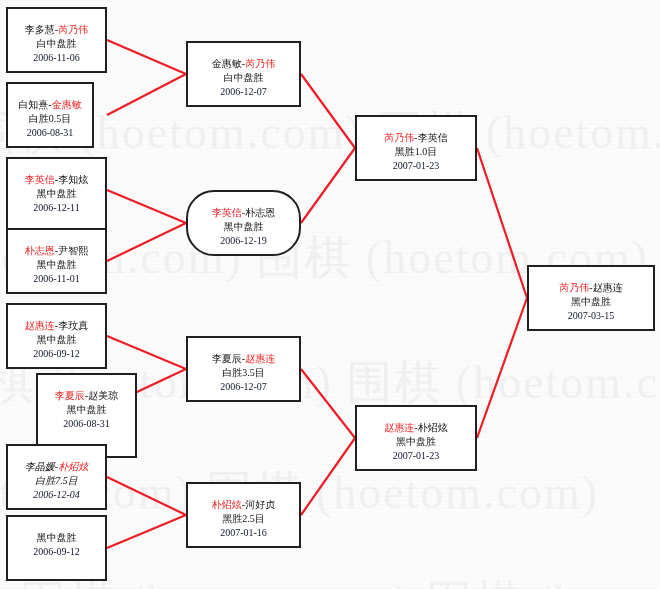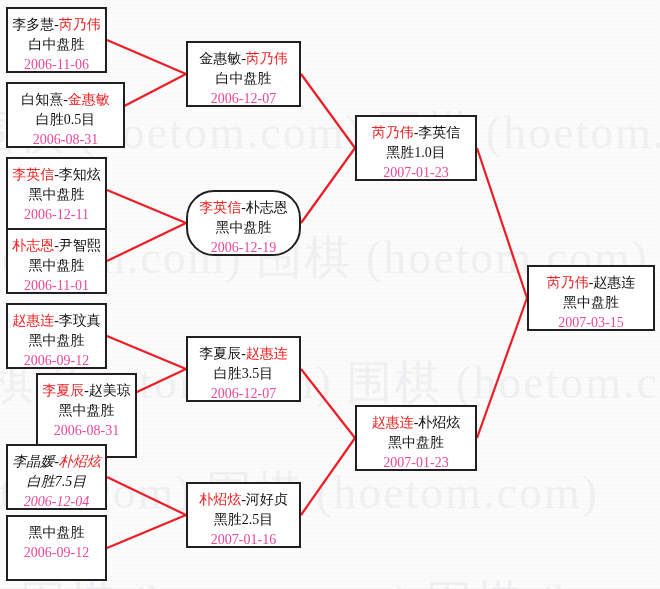--- a/index.html
+++ b/index.html
@@ -60,22 +60,22 @@
     z-index: 2;
     pointer-events: none;
   }
   .match-box {
     position: absolute;
     box-sizing: border-box;
     background: #ffffff;
     border: 2px solid #231f20;
     z-index: 3;
     text-align: center;
-    padding-top: 6px;
-    font-size: 14px;
+    padding-top: 14px;
+    font-size: 10px;
     line-height: 1.42;
     color: #111111;
   }
   .players-row {
     white-space: nowrap;
   }
   .player-winner {
     color: #ee2222;
   }
   .player-loser {
@@ -83,21 +83,21 @@
   }
   .dash {
     color: #111111;
   }
   .result-row {
     white-space: nowrap;
     color: #111111;
   }
   .date-row {
     white-space: nowrap;
-    color: #ec4899;
+    color: #0f172a;
     font-family: "Liberation Serif", "DejaVu Serif", serif;
     letter-spacing: 0px;
   }
 </style>
 </head>
 <body>
 
 <div id="bracket-root">
 
   <div id="watermark-layer">
@@ -124,21 +124,21 @@
       <line x1="477" y1="148" x2="527" y2="298" stroke="#ee1c25" stroke-width="2.2"></line>
       <line x1="477" y1="438" x2="527" y2="298" stroke="#ee1c25" stroke-width="2.2"></line>
     </svg>
 
   <div id="boxes-layer">
       <div class="match-box" style="left: 6px; top: 7px; width: 101px; height: 66px;">
         <div class="players-row"><span class="player-loser">李多慧</span><span class="dash">-</span><span class="player-winner">芮乃伟</span></div>
         <div class="result-row">白中盘胜</div>
         <div class="date-row">2006-11-06</div>
       </div>
-      <div class="match-box" style="left: 6px; top: 82px; width: 119px; height: 66px;">
+      <div class="match-box" style="left: 6px; top: 82px; width: 88px; height: 66px;">
         <div class="players-row"><span class="player-loser">白知熹</span><span class="dash">-</span><span class="player-winner">金惠敏</span></div>
         <div class="result-row">白胜0.5目</div>
         <div class="date-row">2006-08-31</div>
       </div>
       <div class="match-box" style="left: 6px; top: 157px; width: 101px; height: 74px;">
         <div class="players-row"><span class="player-winner">李英信</span><span class="dash">-</span><span class="player-loser">李知炫</span></div>
         <div class="result-row">黑中盘胜</div>
         <div class="date-row">2006-12-11</div>
       </div>
       <div class="match-box" style="left: 6px; top: 228px; width: 101px; height: 66px;">

